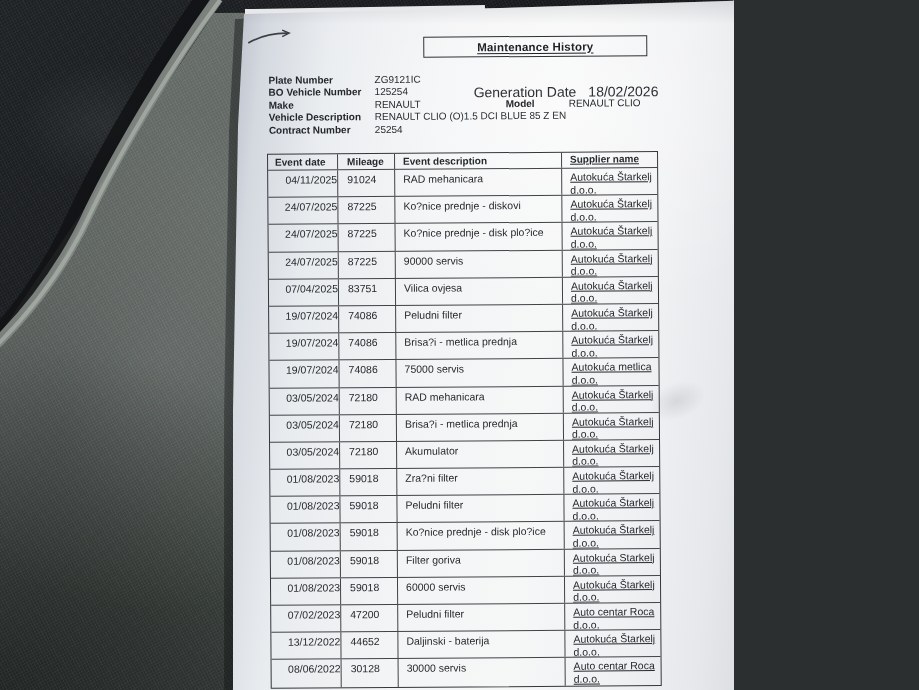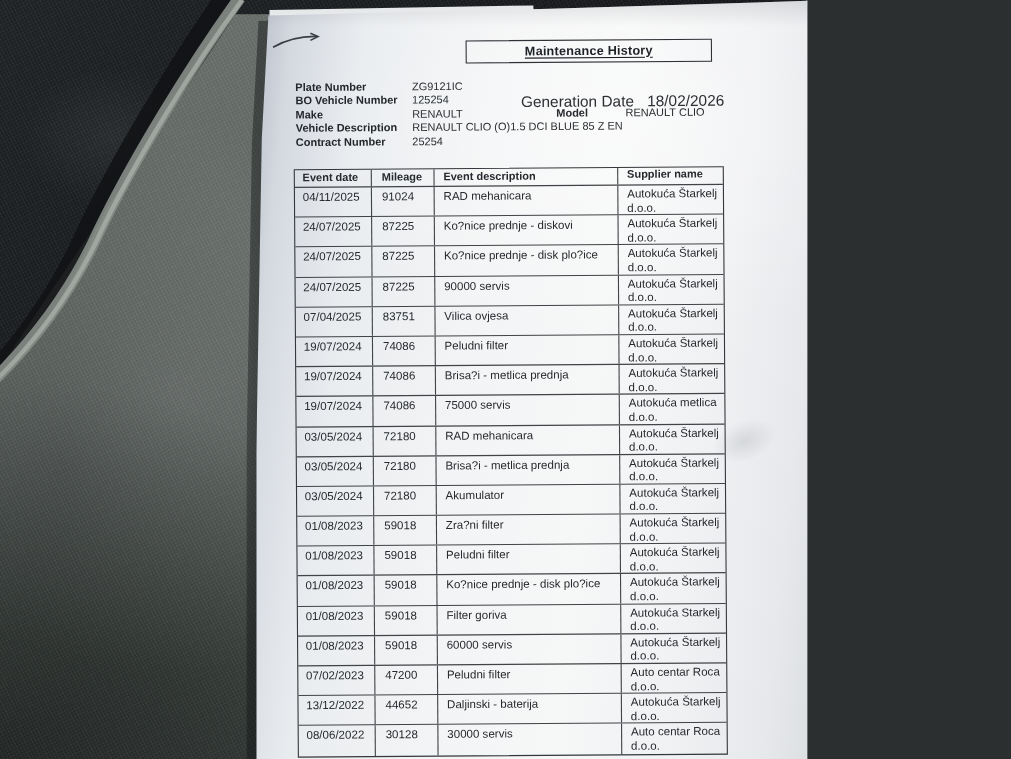--- a/index.html
+++ b/index.html
@@ -56,24 +56,24 @@
   .model-label{position:absolute;left:237px;top:0;font-weight:700;text-align:center;}
   .model-value{position:absolute;left:300px;top:0;font-weight:400;}
   
   .mtable{position:absolute;left:40px;top:158px;width:391px;
     border:1.3px solid #34373b;font-size:10.5px;color:#26292d;box-sizing:border-box;}
   .thead{display:flex;height:15px;border-bottom:1px solid #404347;
     font-weight:700;font-size:10px;align-items:center;}
   .trow{display:flex;height:27.2px;border-bottom:1px solid #404347;box-sizing:border-box;}
   .trow:last-child{border-bottom:none;}
   .td,.th{box-sizing:border-box;overflow:hidden;white-space:nowrap;}
-  .c-date{width:70px;border-right:1px solid #404347;padding:3px 0 0 7px;}
+  .c-date{width:70px;border-right:1px solid #404347;padding:3px 0 0 7px;text-align:right;}
   .c-mile{width:57px;border-right:1px solid #404347;padding:3px 0 0 9px;}
   .c-desc{width:167px;border-right:1px solid #404347;padding:3px 0 0 8px;}
-  .c-supp{width:95px;padding:2px 0 0 8px;line-height:12.6px;}
+  .c-supp{width:95px;padding:2px 0 0 8px;line-height:12.6px;text-decoration:underline;}
   .th.c-date,.th.c-mile,.th.c-desc,.th.c-supp{padding-top:0;height:100%;display:flex;align-items:center;}
 </style>
 </head>
 <body>
 
 <div class="scene">
   <div class="fabric"></div>
   <div class="dark-corner"></div>
   <div class="fabric-texture"></div>
 

